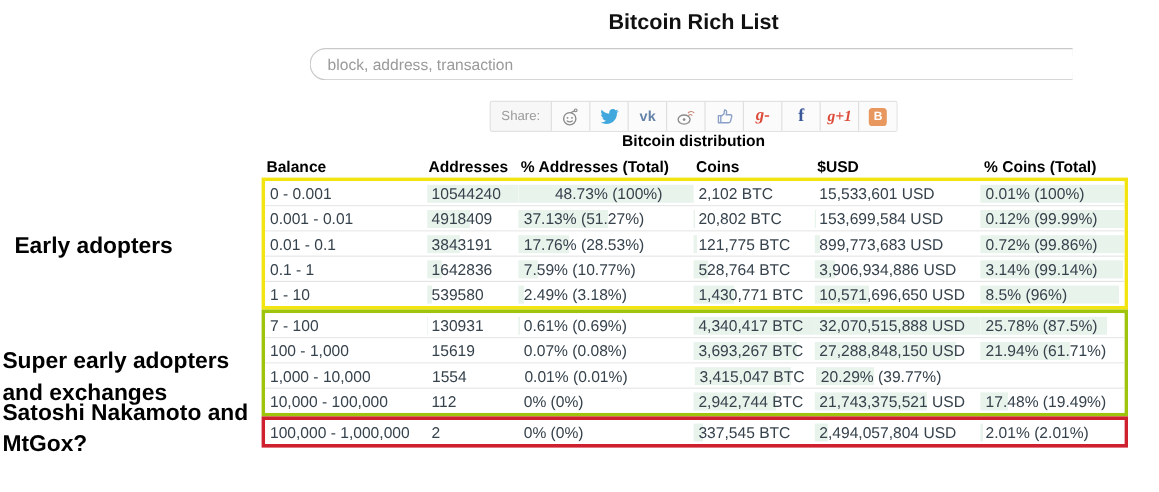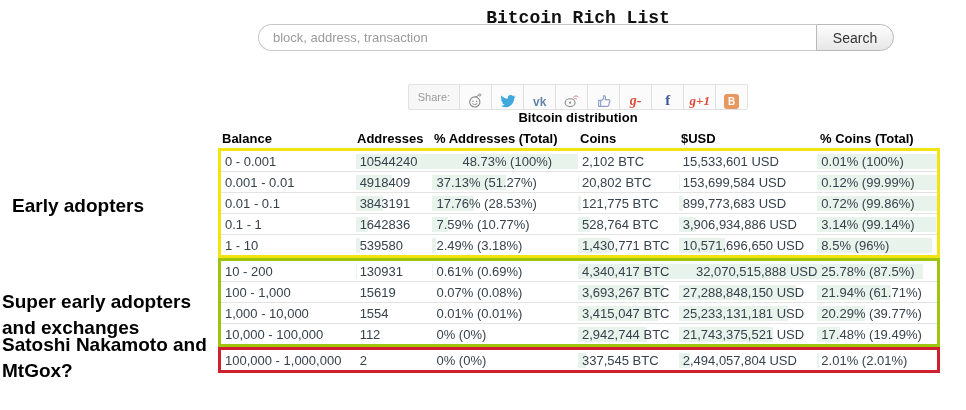--- a/index.html
+++ b/index.html
@@ -2,38 +2,38 @@
 <html><head>
 <meta charset="utf-8">
 <style>
   html,body{margin:0;padding:0;}
   body{
     width:966px;height:410px;position:relative;background:#ffffff;
     font-family:"Liberation Sans",sans-serif;overflow:hidden;
   }
   .page-title{
     position:absolute;top:8px;left:258px;width:640px;text-align:center;
-    font-size:18px;font-weight:bold;color:#111;font-family:Liberation Mono, monospace;
-  }
-  .search-row{position:absolute;top:24px;left:258px;width:636px;height:27px;display:flex;}
+    font-size:18px;font-weight:bold;color:#111;
+  }
+  .search-row{position:absolute;top:40px;left:258px;width:636px;height:27px;display:flex;}
   .search-input{
     flex:1;border:1px solid #c9c9c9;border-right:none;border-radius:14px 0 0 14px;
     padding:0 14px;font-size:13px;color:#333;outline:none;background:#fff;
     font-family:"Liberation Sans",sans-serif;
   }
   .search-input::placeholder{color:#9a9a9a;}
   .search-button{
     width:78px;border:1px solid #b9b9b9;border-radius:0 14px 14px 0;
     background:linear-gradient(#fdfdfd,#e7e7e7);font-size:14px;color:#333;
     cursor:pointer;font-family:"Liberation Sans",sans-serif;
   }
   .share-row{position:absolute;top:84px;left:258px;width:640px;display:flex;justify-content:center;}
   .share-strip{display:flex;border:1px solid #e2e2e2;background:#f7f7f7;height:24px;align-items:stretch;border-radius:2px;}
   .share-label{color:#9a9a9a;font-size:11px;padding:0 9px;display:flex;align-items:center;}
-  .share-cell{width:31px;border-left:1px solid #e0e0e0;display:flex;align-items:flex-end;justify-content:center;font-size:12px;font-weight:bold;background:#fbfbfb;cursor:pointer;}
+  .share-cell{width:31px;border-left:1px solid #e0e0e0;display:flex;align-items:center;justify-content:center;font-size:12px;font-weight:bold;background:#fbfbfb;cursor:pointer;}
   .vk-txt{color:#6383a8;font-size:12px;}
   .gm-txt{color:#dd4b39;font-style:italic;font-family:"Liberation Serif",serif;font-size:14px;}
   .fb-txt{color:#3b5998;font-family:"Liberation Serif",serif;font-size:15px;}
   .gp1-txt{color:#dd4b39;font-style:italic;font-family:"Liberation Serif",serif;font-size:13px;}
   .blogger-sq{width:15px;height:15px;background:#e8985e;border-radius:3px;color:#fff;font-size:10px;display:flex;align-items:center;justify-content:center;}
   .subtitle{
     position:absolute;top:110px;left:258px;width:640px;text-align:center;
     font-size:13px;font-weight:bold;color:#000;
   }
   .dist-table{position:absolute;left:218px;top:128px;width:722px;font-size:13px;color:#36424c;}
@@ -51,21 +51,20 @@
   .ann-super{top:289px;left:2px;}
   .ann-satoshi{top:332px;left:2px;}
 </style>
 </head>
 <body>
 
 <div class="page-title">Bitcoin Rich List</div>
 
 <div class="search-row">
   <input class="search-input" type="text" placeholder="block, address, transaction" style="">
-  <button class="search-button">Search</button>
 </div>
 
 <div class="share-row">
   <div class="share-strip">
     <span class="share-label">Share:</span>
     <span class="share-cell">
       <svg width="17" height="17" viewBox="0 0 24 24">
         <circle cx="11" cy="14" r="7.2" fill="none" stroke="#8a8a8a" stroke-width="1.6"></circle>
         <circle cx="8.4" cy="13" r="1.1" fill="#8a8a8a"></circle>
         <circle cx="13.6" cy="13" r="1.1" fill="#8a8a8a"></circle>
@@ -159,41 +158,40 @@
           <div class="cell c0">1 - 10</div>
           <div class="cell c1" style="background: linear-gradient(to right, rgb(232, 243, 236) 5%, rgba(0, 0, 0, 0) 5%);">539580</div>
           <div class="cell c2" style="background: linear-gradient(to right, rgb(232, 243, 236) 3%, rgba(0, 0, 0, 0) 3%);">2.49% (3.18%)</div>
           <div class="cell c3" style="background: linear-gradient(to right, rgb(232, 243, 236) 33%, rgba(0, 0, 0, 0) 33%);">1,430,771 BTC</div>
           <div class="cell c4" style="background: linear-gradient(to right, rgb(232, 243, 236) 33%, rgba(0, 0, 0, 0) 33%);">10,571,696,650 USD</div>
           <div class="cell c5" style="background: linear-gradient(to right, rgb(232, 243, 236) 96%, rgba(0, 0, 0, 0) 96%);">8.5% (96%)</div>
         </div>
       </div>
       <div class="group" style="border-color: rgb(158, 196, 12);">
         <div class="row">
-          <div class="cell c0">10 - 200</div>
+          <div class="cell c0">7 - 100</div>
           <div class="cell c1" style="background: linear-gradient(to right, rgb(232, 243, 236) 1%, rgba(0, 0, 0, 0) 1%);">130931</div>
           <div class="cell c2" style="background: linear-gradient(to right, rgb(232, 243, 236) 1%, rgba(0, 0, 0, 0) 1%);">0.61% (0.69%)</div>
           <div class="cell c3" style="background: linear-gradient(to right, rgb(232, 243, 236) 100%, rgba(0, 0, 0, 0) 100%);">4,340,417 BTC</div>
-          <div class="cell c4" style="background: linear-gradient(to right, rgb(232, 243, 236) 100%, rgba(0, 0, 0, 0) 100%); text-align: right;">32,070,515,888 USD</div>
+          <div class="cell c4" style="background: linear-gradient(to right, rgb(232, 243, 236) 100%, rgba(0, 0, 0, 0) 100%);">32,070,515,888 USD</div>
           <div class="cell c5" style="background: linear-gradient(to right, rgb(232, 243, 236) 88%, rgba(0, 0, 0, 0) 88%);">25.78% (87.5%)</div>
         </div>
         <div class="row">
           <div class="cell c0">100 - 1,000</div>
           <div class="cell c1">15619</div>
           <div class="cell c2">0.07% (0.08%)</div>
           <div class="cell c3" style="background: linear-gradient(to right, rgb(232, 243, 236) 85%, rgba(0, 0, 0, 0) 85%);">3,693,267 BTC</div>
           <div class="cell c4" style="background: linear-gradient(to right, rgb(232, 243, 236) 85%, rgba(0, 0, 0, 0) 85%);">27,288,848,150 USD</div>
           <div class="cell c5" style="background: linear-gradient(to right, rgb(232, 243, 236) 62%, rgba(0, 0, 0, 0) 62%);">21.94% (61.71%)</div>
         </div>
         <div class="row">
           <div class="cell c0">1,000 - 10,000</div>
           <div class="cell c1">1554</div>
           <div class="cell c2">0.01% (0.01%)</div>
           <div class="cell c3" style="background: linear-gradient(to right, rgb(232, 243, 236) 79%, rgba(0, 0, 0, 0) 79%);">3,415,047 BTC</div>
-          <div class="cell c4" style="background: linear-gradient(to right, rgb(232, 243, 236) 79%, rgba(0, 0, 0, 0) 79%);">25,233,131,181 USD</div>
           <div class="cell c5" style="background: linear-gradient(to right, rgb(232, 243, 236) 40%, rgba(0, 0, 0, 0) 40%);">20.29% (39.77%)</div>
         </div>
         <div class="row">
           <div class="cell c0">10,000 - 100,000</div>
           <div class="cell c1">112</div>
           <div class="cell c2">0% (0%)</div>
           <div class="cell c3" style="background: linear-gradient(to right, rgb(232, 243, 236) 68%, rgba(0, 0, 0, 0) 68%);">2,942,744 BTC</div>
           <div class="cell c4" style="background: linear-gradient(to right, rgb(232, 243, 236) 68%, rgba(0, 0, 0, 0) 68%);">21,743,375,521 USD</div>
           <div class="cell c5" style="background: linear-gradient(to right, rgb(232, 243, 236) 19%, rgba(0, 0, 0, 0) 19%);">17.48% (19.49%)</div>
         </div>

